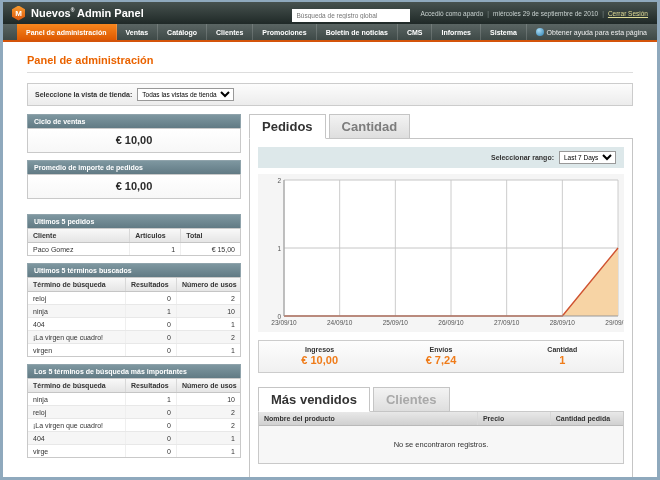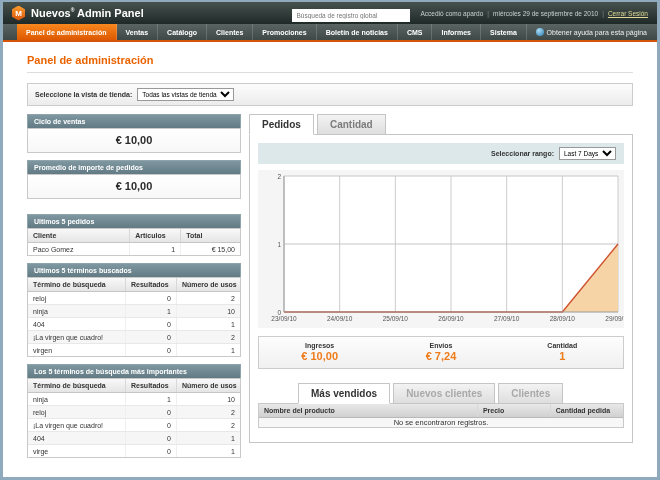--- a/index.html
+++ b/index.html
@@ -47,35 +47,35 @@
   table { width:100%; border-collapse:collapse; font-size:7px; color:#333; table-layout:fixed; }
   th { background:linear-gradient(#f8f8f8,#e5e5e5); font-weight:bold; text-align:left; padding:3px 5px; border-bottom:1px solid #c5c5c5; border-right:1px solid #d8d8d8; overflow:hidden; white-space:nowrap; }
   th:last-child { border-right:none; }
   td { padding:2.5px 5px; border-bottom:1px solid #e8e8e8; border-right:1px solid #efefef; background:#fff; overflow:hidden; white-space:nowrap; }
   td:last-child { border-right:none; }
   tbody tr:nth-child(even) td { background:#f6f6f6; }
   tbody tr:last-child td { border-bottom:none; }
   td.num { text-align:right; }
   
   .tabs { display:flex; gap:3px; position:relative; z-index:2; margin-bottom:-1px; }
-  .tab { font-size:10px; font-weight:bold; color:#7c7c7c; padding:4px 12px; border:1px solid #c5c5c5; background:linear-gradient(#f3f3f3,#dedede); cursor:pointer; white-space:nowrap; }
+  .tab { font-size:13px; font-weight:bold; color:#7c7c7c; padding:4px 12px; border:1px solid #c5c5c5; background:linear-gradient(#f3f3f3,#dedede); cursor:pointer; white-space:nowrap; }
   .tab.active { background:#fff; color:#333; border-bottom:1px solid #fff; }
   .bottom-tabs .tab { color:#a9a9a9; }
   .bottom-tabs .tab.active { color:#333; }
   .card { border:1px solid #c5c5c5; background:#fff; padding:8px 8px 14px; }
   .range-bar { background:#dde8ea; padding:4px 8px; display:flex; justify-content:flex-end; align-items:center; gap:5px; font-size:7px; font-weight:bold; color:#333; }
   .chart-wrap { margin-top:6px; line-height:0; }
   .totals { margin-top:8px; border:1px solid #ccc; background:linear-gradient(#fdfdfd,#f0f0f0); display:flex; padding:5px 0 6px; }
   .total { flex:1; text-align:center; }
   .total-lbl { font-size:7px; font-weight:bold; color:#333; }
   .total-val { font-size:11px; font-weight:bold; color:#ef7c1a; margin-top:1px; }
-  .bottom-tabs { margin-top:14px;margin-left:40px; }
+  .bottom-tabs { margin-top:14px; }
   .grid-card { border:1px solid #c9c9c9; }
   .grid-card th { background:linear-gradient(#e8e8e8,#d0d0d0); border-bottom:1px solid #b9b9b9; }
-  .empty-cell { background:#f7f7f7 !important; text-align:center; padding:0 0 !important; font-size:7.5px; color:#333; white-space:normal; }
+  .empty-cell { background:#f7f7f7 !important; text-align:center; padding:14px 0 !important; font-size:7.5px; color:#333; white-space:normal; }
 </style>
 </head>
 <body>
 
 <div class="header">
   <div class="logo-mark">M</div>
   <div class="brand">
     <span>Nuevos</span><span class="tm">®</span>
     <span>Admin Panel</span>
   </div>
@@ -311,21 +311,20 @@
               <div class="total-val">€ 7,24</div>
             </div>
             <div class="total">
               <div class="total-lbl">Cantidad</div>
               <div class="total-val">1</div>
             </div>
           </div>
 
         <div class="tabs bottom-tabs">
             <span class="tab active">Más vendidos</span>
-            <span class="tab">Nuevos clientes</span>
             <span class="tab">Clientes</span>
           </div>
         <div class="grid-card">
           <table id="tbl-grid">
               <colgroup>
                 <col style="width: 60%;">
                 <col style="width: 20%;">
                 <col style="width: 20%;">
               </colgroup>
               <thead>

